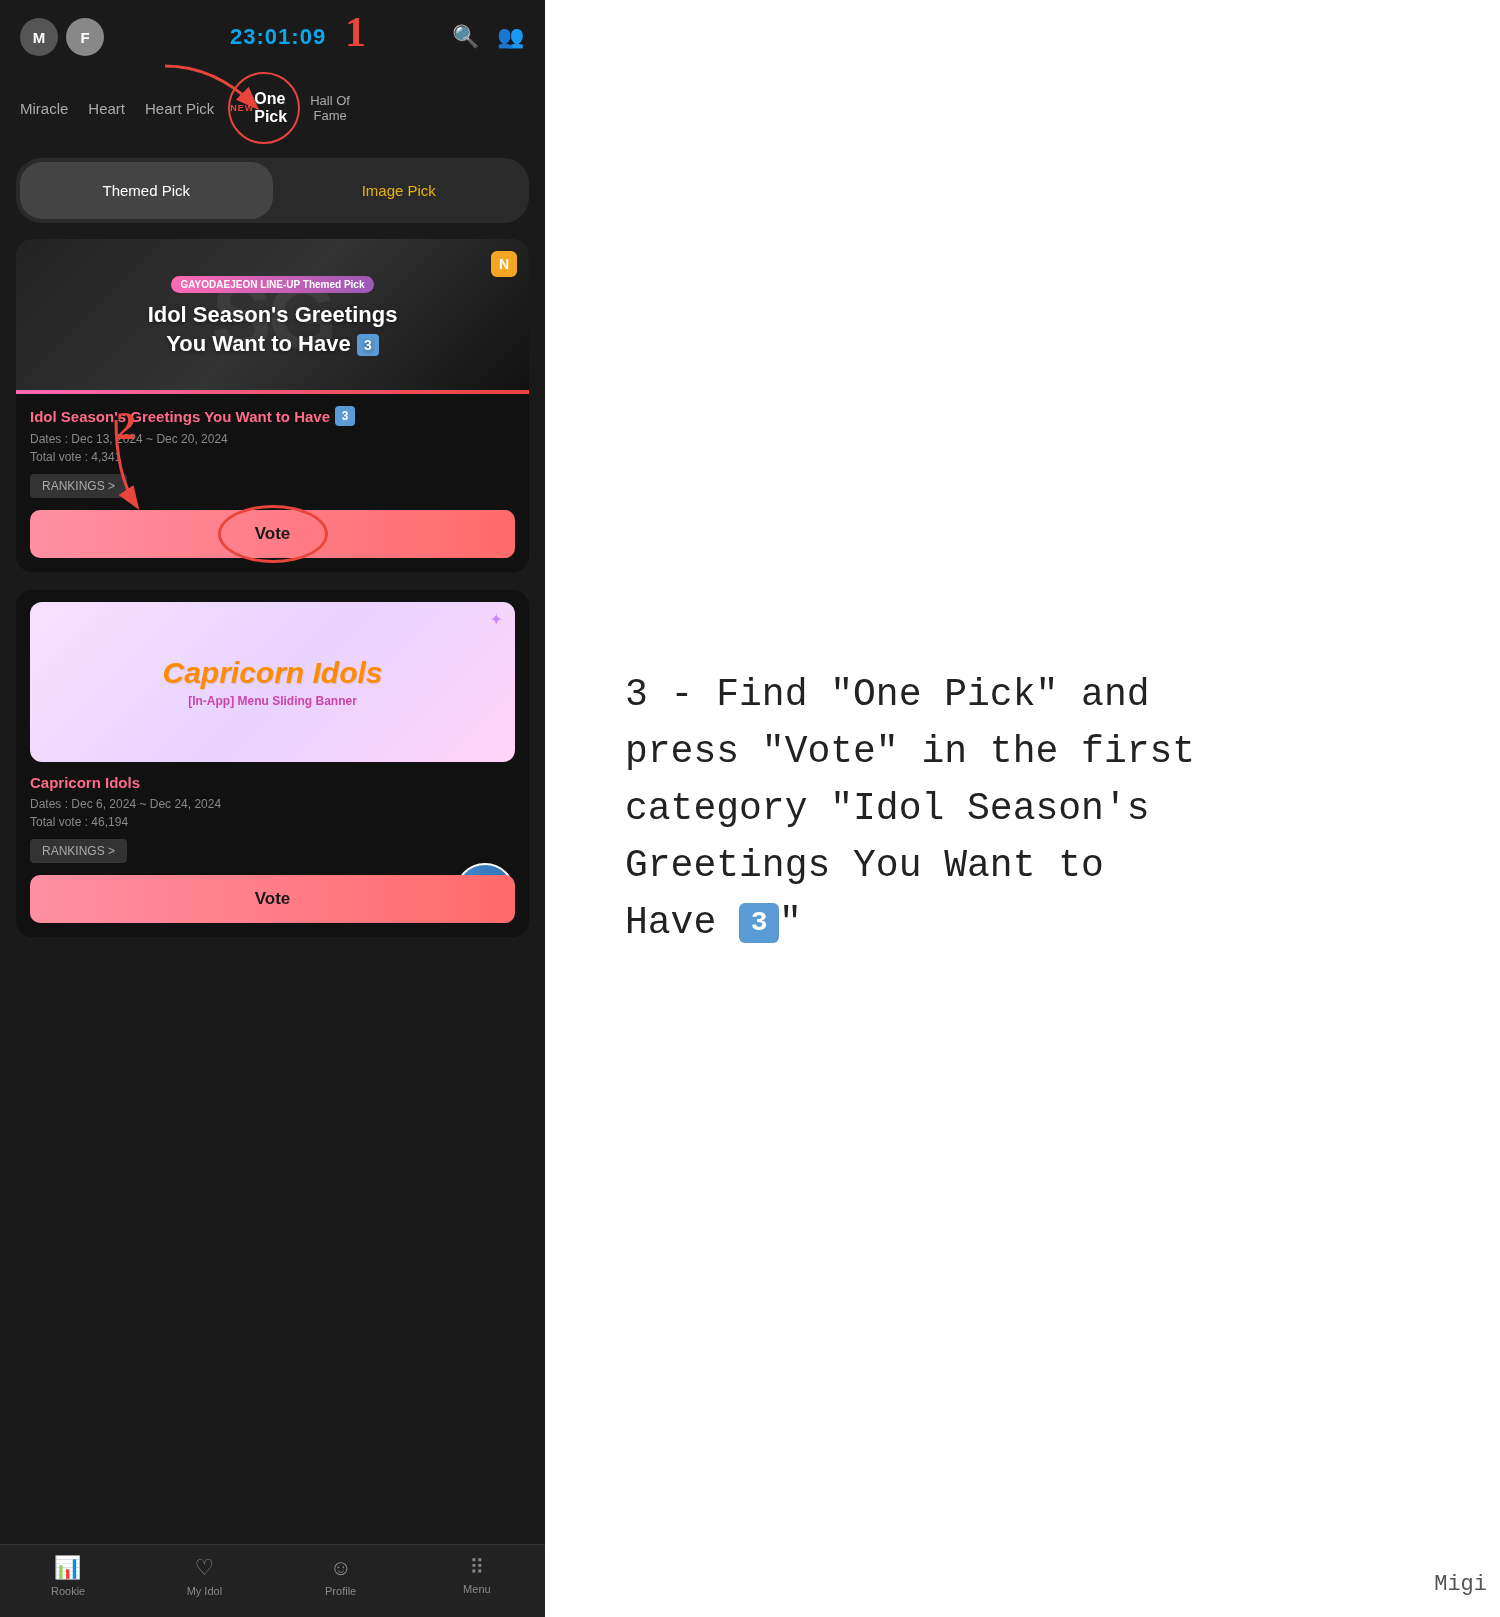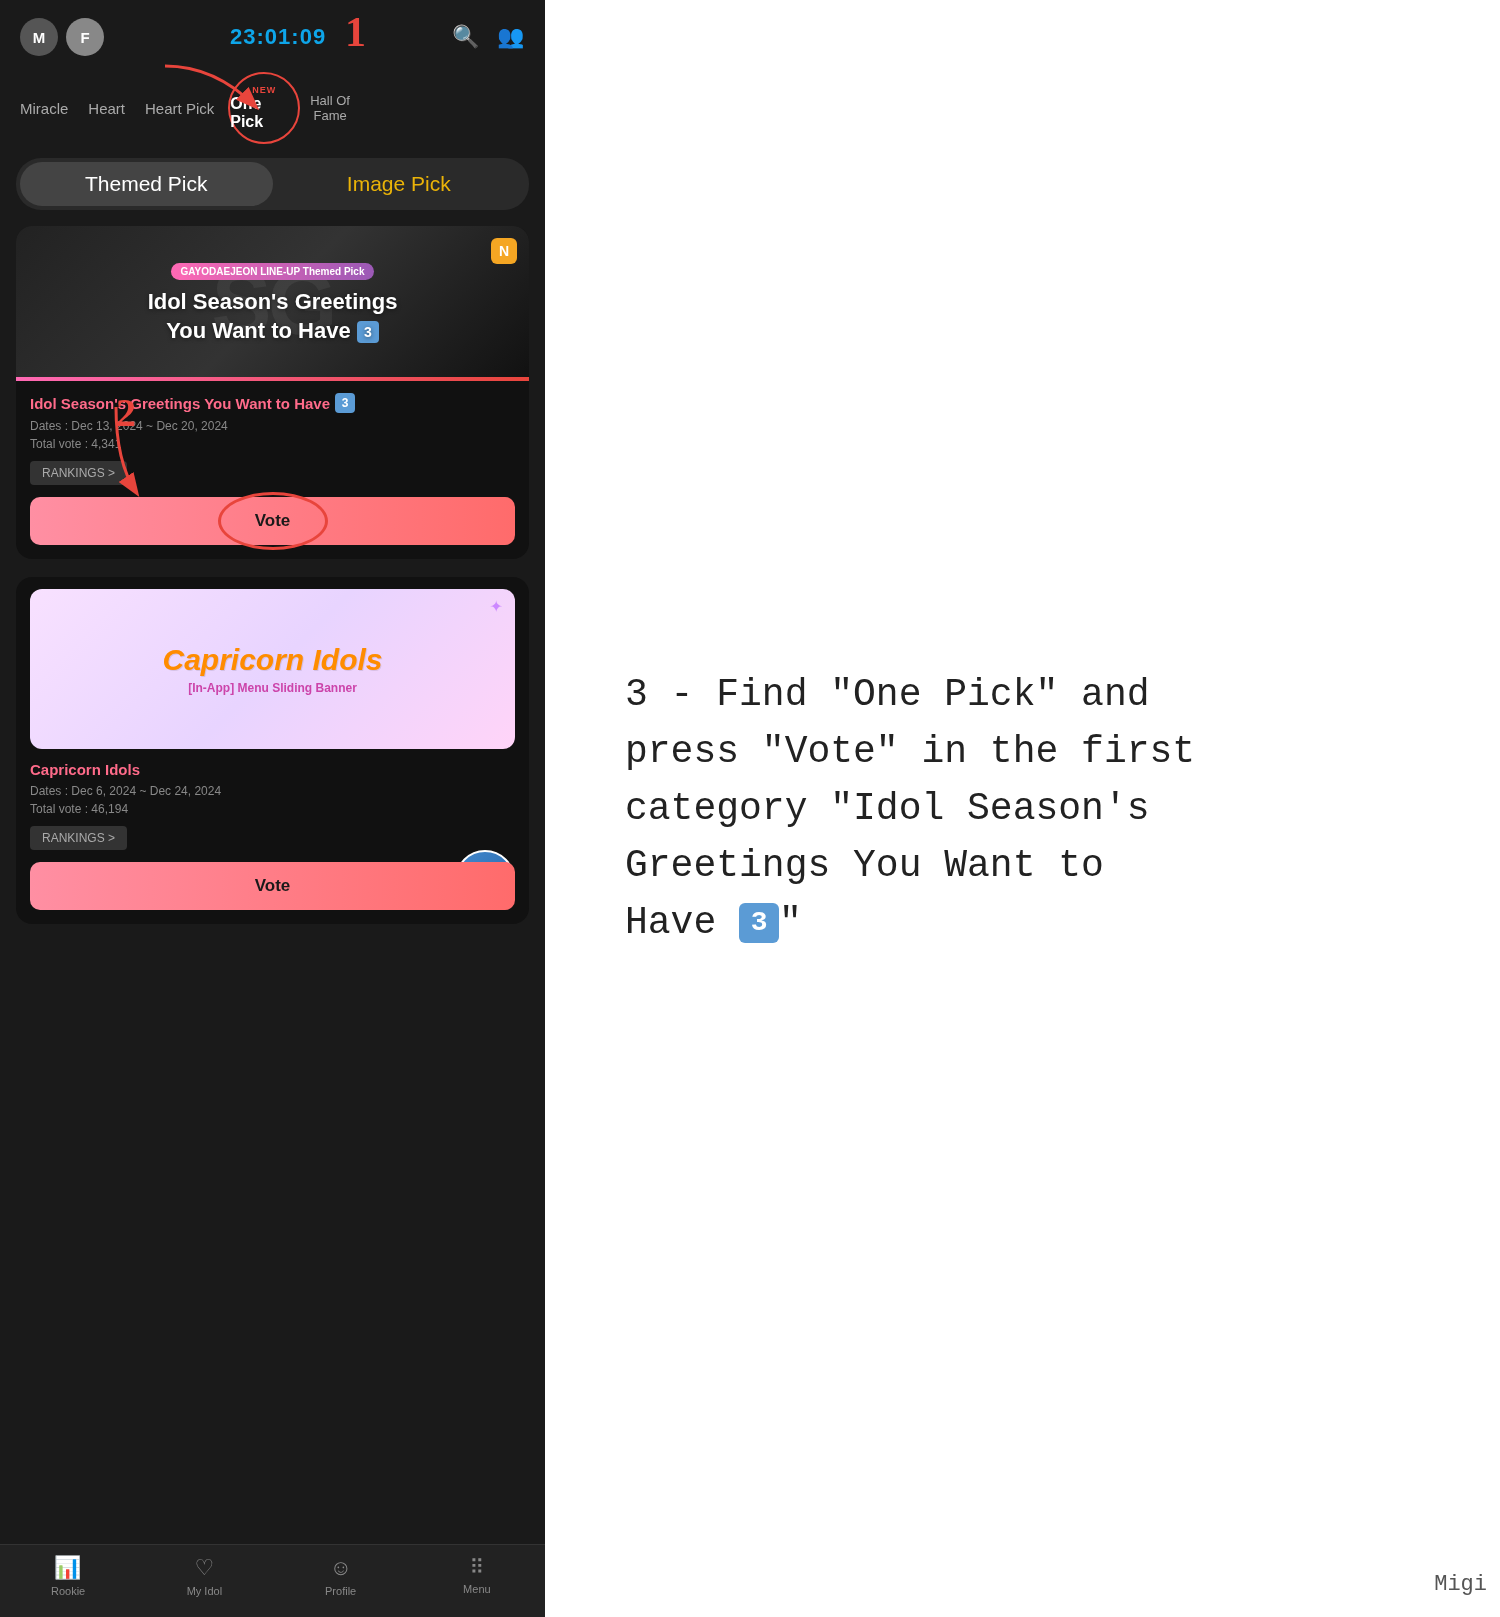--- a/index.html
+++ b/index.html
@@ -87,21 +87,21 @@
       cursor: pointer;
       white-space: nowrap;
     }
     .one-pick-tab {
       background: transparent;
       border: 2.5px solid #e8453c;
       border-radius: 50%;
       width: 72px;
       height: 72px;
       display: flex;
-      flex-direction: column;
+      flex-direction: row;
       align-items: center;
       justify-content: center;
       cursor: pointer;
       margin-left: 4px;
       position: relative;
     }
     .one-pick-new {
       color: #e8453c;
       font-size: 9px;
       font-weight: bold;
@@ -135,23 +135,23 @@
     .sub-tabs {
       display: flex;
       background: #2a2a2a;
       border-radius: 25px;
       margin: 14px 16px 16px 16px;
       padding: 4px;
     }
     .sub-tab {
       flex: 1;
       text-align: center;
-      padding: 10px 0;
+      padding: 20px 0;
       border-radius: 22px;
-      font-size: 21px;
+      font-size: 15px;
       cursor: pointer;
     }
     .sub-tab.active {
       background: #444;
       color: #fff;
     }
     .sub-tab.inactive {
       color: #eab308;
     }
 

